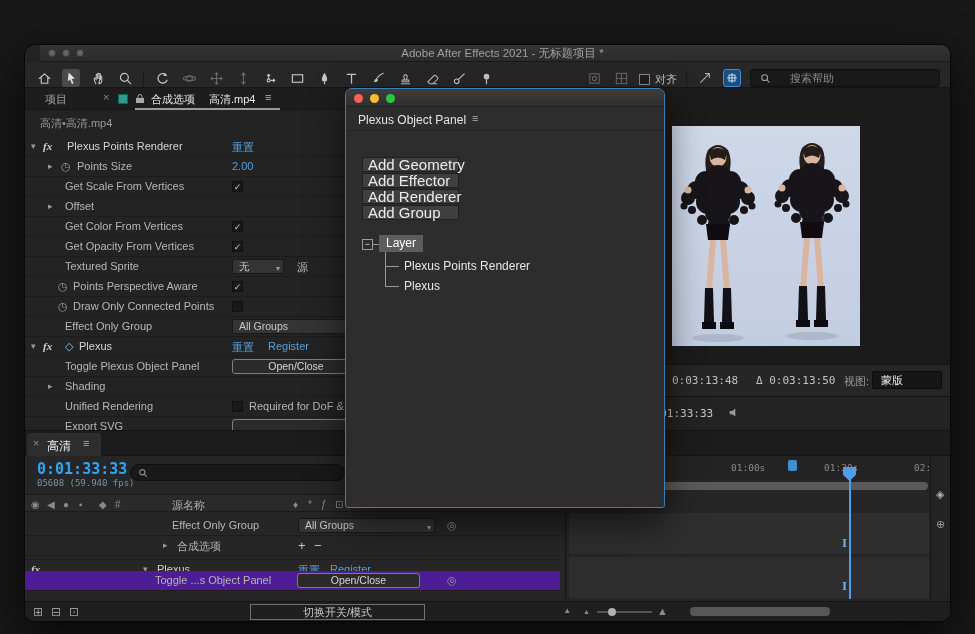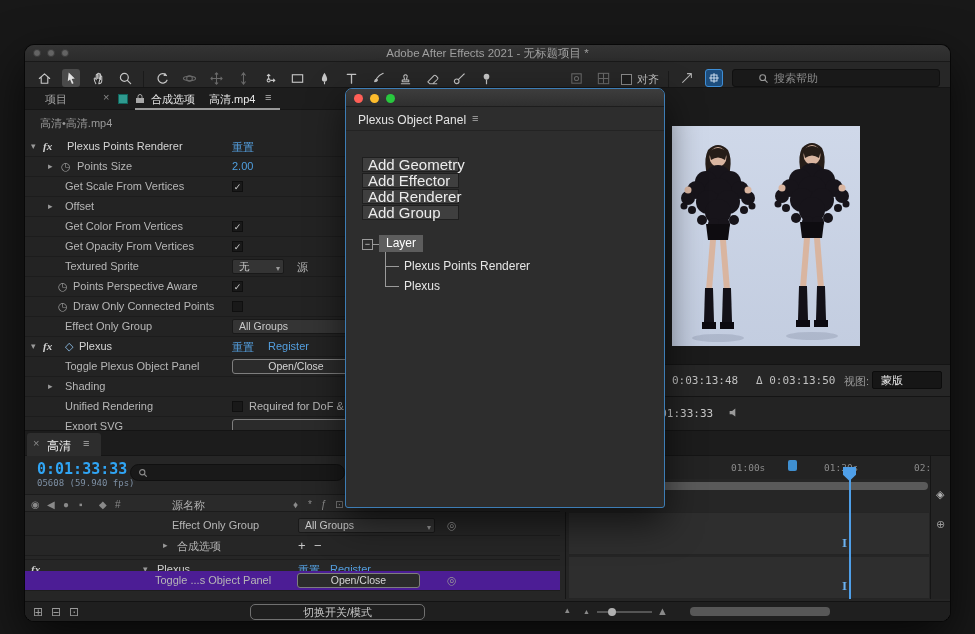--- a/index.html
+++ b/index.html
@@ -1,20 +1,20 @@
 <!DOCTYPE html>
 <html><head>
 <meta charset="utf-8">
 <style>
 *{box-sizing:border-box;margin:0;padding:0}
 body{margin:0;background:#101010}
 #stage{position:relative;width:975px;height:634px;background:#181818;font-family:"Liberation Sans","DejaVu Sans",sans-serif;font-size:11px;color:#bdbdbd;overflow:hidden}
 .abs{position:absolute}
 .win{position:absolute;left:25px;top:45px;width:925px;height:576px;background:#232323;border-radius:9px;box-shadow:0 0 0 1px #080808,0 18px 50px rgba(0,0,0,.7);overflow:hidden}
-.tbar{position:absolute;left:0;top:0;width:100%;height:17px;background:linear-gradient(#343434,#2b2b2b);border-bottom:1px solid #191919}
+.tbar{position:absolute;left:15px;top:0;width:100%;height:17px;background:linear-gradient(#343434,#2b2b2b);border-bottom:1px solid #191919}
 .light{position:absolute;top:4px;width:8px;height:8px;border-radius:50%;background:#646464;border:1px solid #3a3a3a}
 .wtitle{position:absolute;left:0;right:0;text-align:center;font-size:11.5px;color:#9f9f9f;line-height:16px}
 .toolbar{position:absolute;left:0;top:17px;width:100%;height:26px;background:#272727;border-bottom:1px solid #151515;display:flex;align-items:flex-end;padding:0 10px;gap:9px}
 .tool{width:18px;height:18px;display:flex;align-items:center;justify-content:center;flex:0 0 auto}
 .tool.active{background:#4a4a4a;border-radius:3px}
 .dim{opacity:.42}
 .vsep{width:1px;height:16px;background:#1a1a1a;flex:0 0 auto}
 .spacer{flex:1}
 svg{display:block}
 .fxpanel{position:absolute;left:0;top:43px;width:535px;height:342px;background:#232323;overflow:hidden;border-right:1px solid #141414}
@@ -175,21 +175,21 @@
           <svg width="14" height="14" viewBox="0 0 16 16" stroke="#b0b0b0" stroke-width="1.2" fill="none" stroke-linecap="round">
             <path d="M3 13 13 3M13 3H8.5M13 3v4.5"></path>
           </svg>
         </span>
       <span class="tool" style="background:#1d4e7e;border:1px solid #3e8ed6;border-radius:3px">
           <svg width="12" height="12" viewBox="0 0 16 16" stroke="#dceaf8" stroke-width="1.2" fill="none">
             <rect x="4" y="4" width="8" height="8"></rect>
             <path d="M8 1.5v13M1.5 8h13"></path>
           </svg>
         </span>
-      <span style="display:flex;align-items:center;gap:5px;background:#191919;border:1px solid #101010;border-radius:3px;height:18px;padding:0 25px;flex:0 0 auto">
+      <span style="display:flex;align-items:center;gap:19px;background:#191919;border:1px solid #101010;border-radius:3px;height:18px;padding:0 9px;flex:0 0 auto">
         <span>
             <svg width="11" height="11" viewBox="0 0 16 16" stroke="#9a9a9a" stroke-width="1.6" fill="none" stroke-linecap="round">
               <circle cx="6.8" cy="6.8" r="4.2"></circle>
               <path d="m10 10 3.5 3.5"></path>
             </svg>
           </span>
         <input class="search" placeholder="搜索帮助" style="">
       </span>
     </div>
 
@@ -429,21 +429,21 @@
 
       <div class="abs" style="left:905px;top:25px;width:20px;height:143px;background:#232323;border-left:1px solid #151515">
         <span class="abs" style="left:5px;top:32px;color:#b0b0b0">◈</span>
         <span class="abs" style="left:5px;top:62px;color:#9a9a9a">⊕</span>
       </div>
 
       <div class="abs" style="left:0;top:170px;width:925px;height:21px;background:#1f1f1f;border-top:1px solid #131313">
         <span class="abs" style="left:8px;top:3px;color:#9a9a9a;font-size:12px">⊞</span>
         <span class="abs" style="left:26px;top:3px;color:#9a9a9a;font-size:12px">⊟</span>
         <span class="abs" style="left:44px;top:3px;color:#9a9a9a;font-size:12px">⊡</span>
-        <span class="abs" style="left:225px;top:2px;width:175px;height:16px;border:1px solid #707070;border-radius:5px;text-align:center;line-height:14px;color:#c8c8c8">切换开关/模式</span>
+        <span class="abs" style="left:225px;top:2px;width:175px;height:16px;border:1px solid #707070;border-radius:0;text-align:center;line-height:14px;color:#c8c8c8">切换开关/模式</span>
         <span class="abs" style="left:540px;top:3px;color:#8a8a8a;font-size:9px">▴</span>
         <span class="abs" style="left:558px;top:6px;color:#8a8a8a;font-size:7px">▲</span>
         <div class="abs" style="left:572px;top:9px;width:55px;height:2px;background:#555"></div>
         <div class="abs" style="left:583px;top:6px;width:8px;height:8px;border-radius:50%;background:#b0b0b0"></div>
         <span class="abs" style="left:632px;top:3px;color:#8a8a8a;font-size:11px">▲</span>
         <div class="abs" style="left:665px;top:5px;width:140px;height:9px;background:#575757;border-radius:4px"></div>
       </div>
     </div>
   </div>
 

